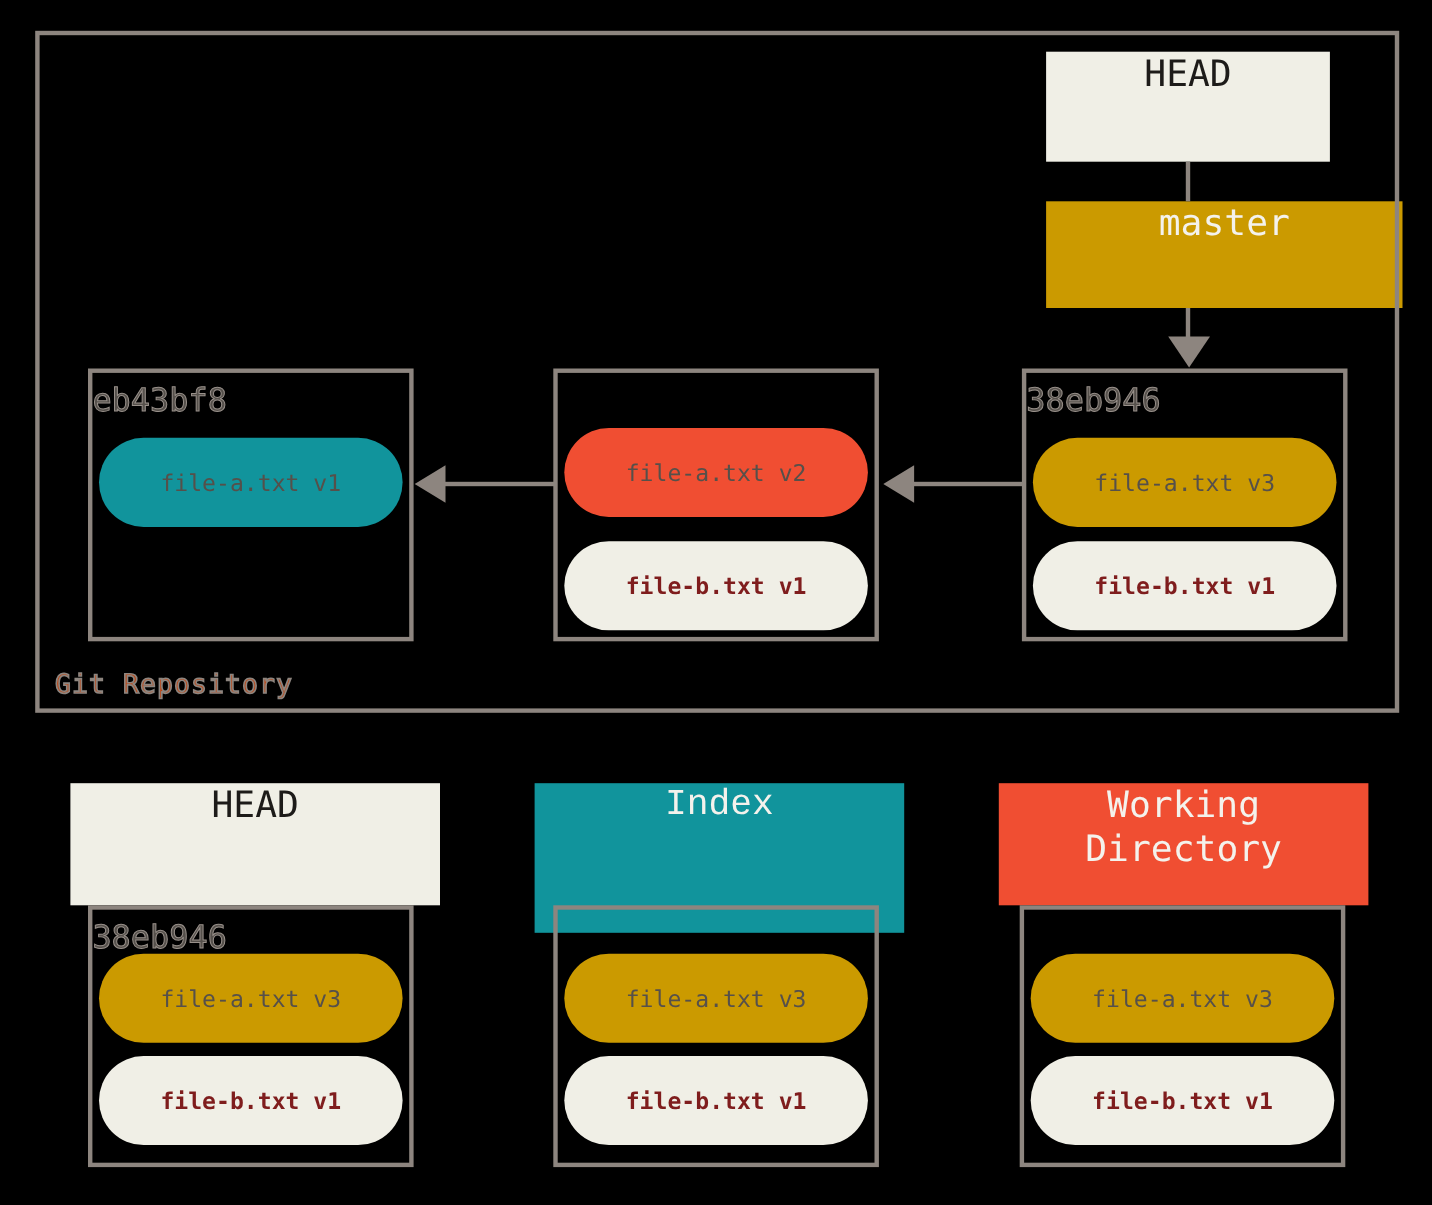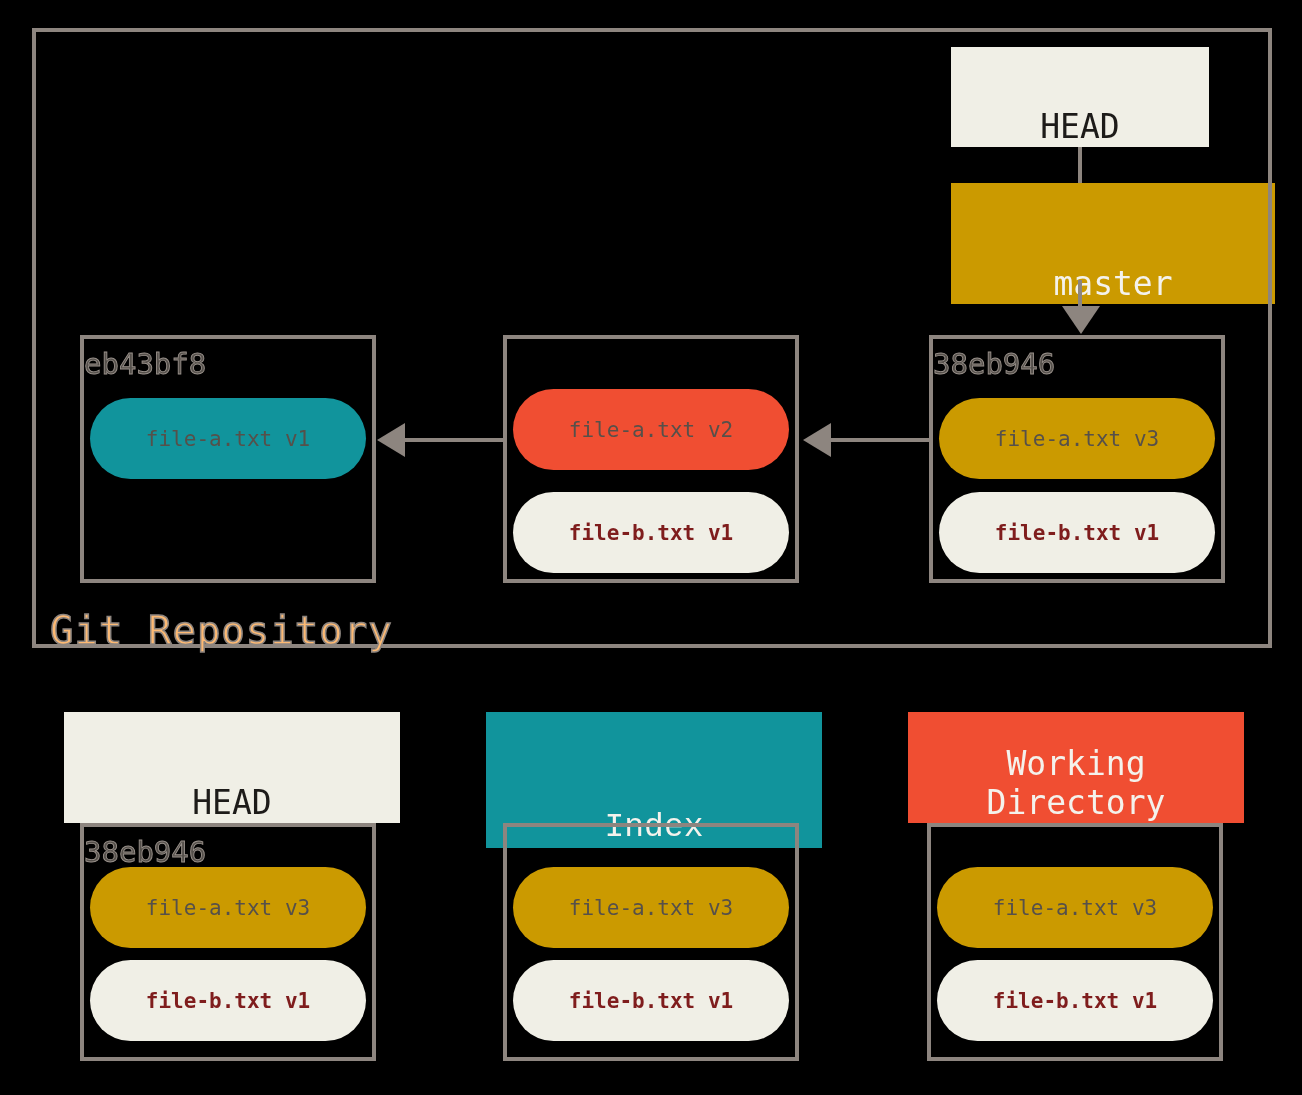--- a/index.html
+++ b/index.html
@@ -2,53 +2,53 @@
 <html><head>
 <meta charset="utf-8">
 <style>
   html,body{margin:0;padding:0;background:#000;}
   .canvas{
     position:relative;width:1302px;height:1095px;background:#000;overflow:hidden;
     font-family:"DejaVu Sans Mono","Liberation Mono",monospace;
   }
   .abs{position:absolute;}
   .bordered{border:4px solid #8d857f;background:transparent;}
-  .fill-center{display:flex;align-items:flex-end;justify-content:center;text-align:center;}
+  .fill-center{display:flex;align-items:flex-start;justify-content:center;text-align:center;}
   .bg-gold{background:#cb9a00;}
   .bg-teal{background:#11949c;}
   .bg-red{background:#f04e32;}
   .bg-ivory{background:#f0efe6;}
   .line{background:#8d857f;}
   .tri-down{width:0;height:0;border-left:19px solid transparent;border-right:19px solid transparent;border-top:28px solid #8d857f;}
   .tri-left{width:0;height:0;border-top:17px solid transparent;border-bottom:17px solid transparent;border-right:28px solid #8d857f;}
   .big-label{font-size:33px;line-height:1.2;}
   .text-white{color:#f4f2ec;}
   .text-dark{color:#1d1b19;}
   .hash{
     text-align:left;font-size:29px;margin-top:8px;
     color:#55504b;-webkit-text-stroke:0.9px #98908a;
   }
   .outline-text{
-    font-size:39px;letter-spacing:1px;
-    color:#fdba74;-webkit-text-stroke:1.5px #8d857f;
+    font-size:24px;letter-spacing:1px;
+    color:#c2410c;-webkit-text-stroke:1.5px #8d857f;
   }
   .pill{
     position:absolute;left:6px;right:6px;height:81px;border-radius:41px;
     display:flex;align-items:center;justify-content:center;
     font-size:21px;color:#56504a;
   }
   .pill.bg-ivory{color:#7f1d1d;font-weight:bold;}
   .area-header{padding:0 62px;box-sizing:border-box;}
 </style>
 </head>
 <body>
 
 <div class="canvas">
 
-  <div class="abs fill-center bg-gold big-label text-white" style="left:951px;top:183px;width:324px;height:121px;">
+  <div class="abs fill-center bg-gold big-label text-white" style="left:951px;top:183px;width:324px;height:97px;">
     <span>master</span>
   </div>
 
   <div class="abs bordered" style="left:32px;top:28px;width:1232px;height:612px;"></div>
   <div class="abs outline-text" style="left:50px;top:608px;">Git Repository</div>
 
   <div class="abs fill-center bg-ivory big-label text-dark" style="left:951px;top:47px;width:258px;height:100px;">
     <span>HEAD</span>
   </div>
 

